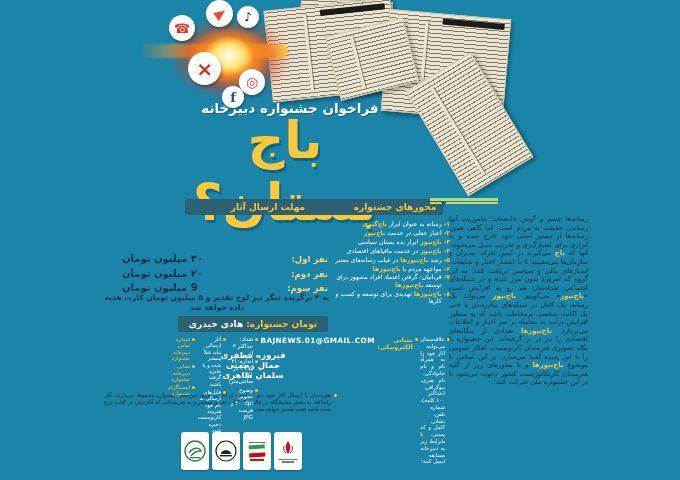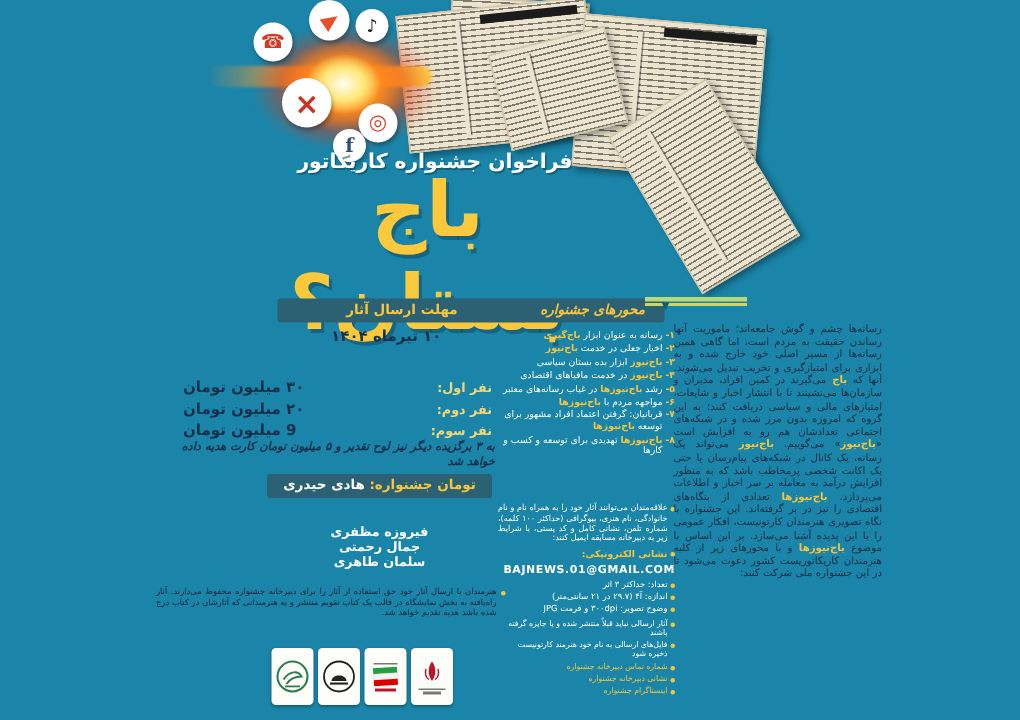--- a/index.html
+++ b/index.html
@@ -53,39 +53,39 @@
   .navy{color:#14304a;}
   .yl{color:#f6c53e;}
 
   
   .deadline-value{left:185px;top:219px;width:145px;text-align:center;font-size:10px;font-weight:bold;}
   .prizes{left:122px;top:253px;width:206px;display:flex;flex-direction:column;gap:3.5px;}
   .prize-row{display:flex;justify-content:space-between;align-items:baseline;}
   .p-label{color:#f2d878;font-size:8.5px;font-weight:bold;}
   .p-value{color:#14304a;font-size:10px;font-weight:bold;}
   .prizes-note{left:104px;top:293px;width:226px;font-size:7.6px;line-height:9.5px;
-    font-weight:bold;text-align:right;font-style:italic;}
+    font-weight:bold;text-align:center;}
   .judges-header{left:178px;top:338px;width:150px;text-align:center;font-size:8.5px;font-weight:bold;}
   .judges{left:178px;top:350px;width:150px;text-align:center;color:#fff;font-weight:bold;
     font-size:8.5px;line-height:10px;}
   .fine-print{left:104px;top:392px;width:227px;font-size:5.6px;line-height:7px;color:#0f2438;
     text-align:justify;padding-right:6px;position:absolute;}
   .dot::before{content:"";position:absolute;right:0;top:2px;width:3px;height:3px;border-radius:50%;background:#f6c53e;}
   .logos{left:181px;top:432px;display:flex;gap:3px;}
   .logo-tile{width:28px;height:38px;background:#fdfdfa;border-radius:3px;display:flex;flex-direction:column;
     align-items:center;justify-content:center;gap:1px;box-shadow:0 1px 2px rgba(0,0,0,.3);}
   .logo-tile .tl{width:18px;height:1.5px;background:#777;}
 
   
   .topics{left:332px;top:220px;width:118px;display:flex;flex-direction:column;gap:1.5px;}
   .topic{display:flex;gap:2px;font-size:6.2px;line-height:7.4px;text-align:right;}
   .topic .n{color:#f6c53e;font-weight:bold;flex:0 0 auto;}
   .topic .t{color:#fff;}
   .topic .t .yl{color:#f6c53e;font-weight:bold;}
-  .midflow{left:332px;top:336px;width:118px;display:flex;flex-direction:column;gap:2.5px;}
+  .midflow{left:332px;top:336px;width:118px;display:flex;gap:2.5px;}
   .rules-intro{font-size:5.4px;line-height:6.8px;color:#fff;text-align:justify;
     padding-right:5px;position:relative;}
   .email-label{font-size:6.2px;font-weight:bold;color:#f6c53e;padding-right:5px;position:relative;}
   .email{display:block;direction:ltr;text-align:right;color:#fff;font-size:7.3px;font-weight:bold;letter-spacing:.4px;}
   .speclist,.extralist,.contactlist{display:flex;flex-direction:column;gap:1.5px;}
   .spec{font-size:5.6px;line-height:6.8px;color:#fff;padding-right:5px;position:relative;}
   .extra{font-size:5.2px;line-height:6.4px;color:#fff;padding-right:5px;position:relative;}
   .contact{font-size:5.2px;line-height:6.4px;color:#f6c53e;padding-right:5px;position:relative;}
 
   
@@ -130,25 +130,24 @@
         <span style="color: rgb(207, 50, 32);">×</span>
       </div>
       <div class="icon-circle ic-instagram-icon">
         <span style="color: rgb(216, 69, 46);">◎</span>
       </div>
       <div class="icon-circle ic-facebook-icon">
         <span style="color: rgb(45, 77, 133);">f</span>
       </div>
     </div>
 
-  <div class="abs subtitle">فراخوان جشنواره کاریکاتور</div>
+  <div class="abs subtitle">فراخوان جشنواره دبیرخانه</div>
   <div class="abs title">باج بستان؟</div>
 
   <div class="bar" style="left:185px;top:199px;width:166px;">مهلت ارسال آثار</div>
-  <div class="abs deadline-value navy">۱۰ تیرماه ۱۴۰۴</div>
   <div class="abs prizes" id="prizes">
       <div class="prize-row">
         <span class="p-label">نفر اول:</span>
         <span class="p-value">۳۰ میلیون تومان</span>
       </div>
       <div class="prize-row">
         <span class="p-label">نفر دوم:</span>
         <span class="p-value">۲۰ میلیون تومان</span>
       </div>
       <div class="prize-row">
@@ -197,21 +196,21 @@
     </div>
     <div class="logo-tile">
       <svg width="24" height="24" viewBox="0 0 24 24">
         <circle cx="12" cy="12" r="10" fill="none" stroke="#2e7d4f" stroke-width="1.4"></circle>
         <path d="M6 14 C10 8 16 8 18 12 C14 12 10 14 8 17" fill="none" stroke="#2e7d4f" stroke-width="1.3"></path>
         <rect x="7" y="18" width="10" height="1.2" fill="#2e7d4f"></rect>
       </svg>
     </div>
   </div>
 
-  <div class="bar" style="left:347px;top:199px;width:96px;font-style:italic;">محورهای جشنواره</div>
+  <div class="bar" style="left:347px;top:199px;width:96px;">محورهای جشنواره</div>
   <div class="abs topics" id="topics">
       <div class="topic">
         <span class="n">۱-</span>
         <span class="t">رسانه به عنوان ابزار <span class="yl">باج‌گیری</span></span>
       </div>
       <div class="topic">
         <span class="n">۲-</span>
         <span class="t">اخبار جعلی در خدمت <span class="yl">باج‌نیوز</span></span>
       </div>
       <div class="topic">

